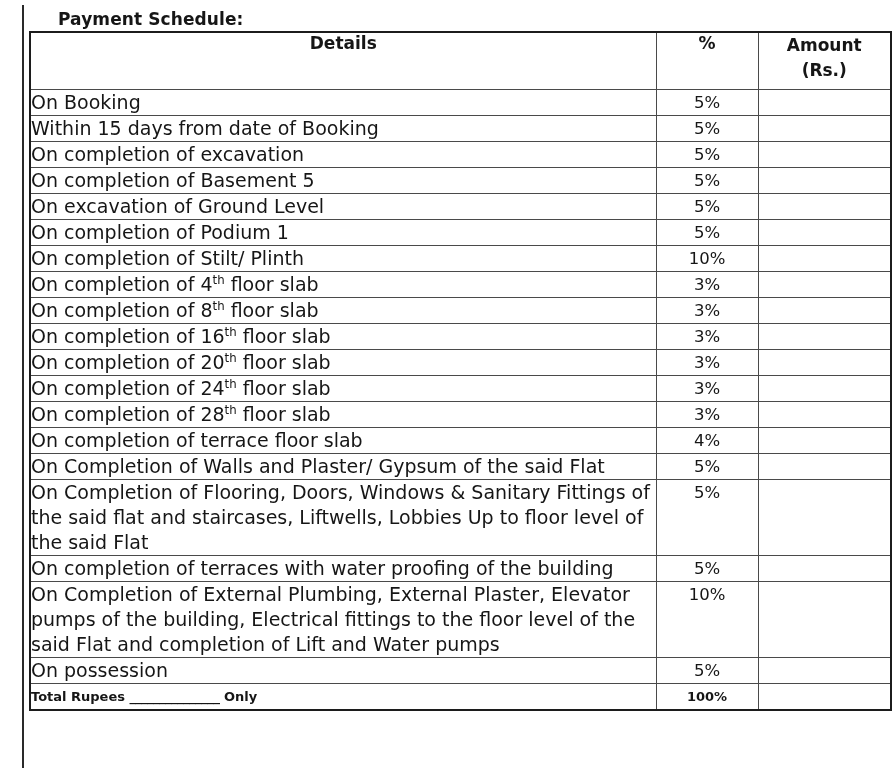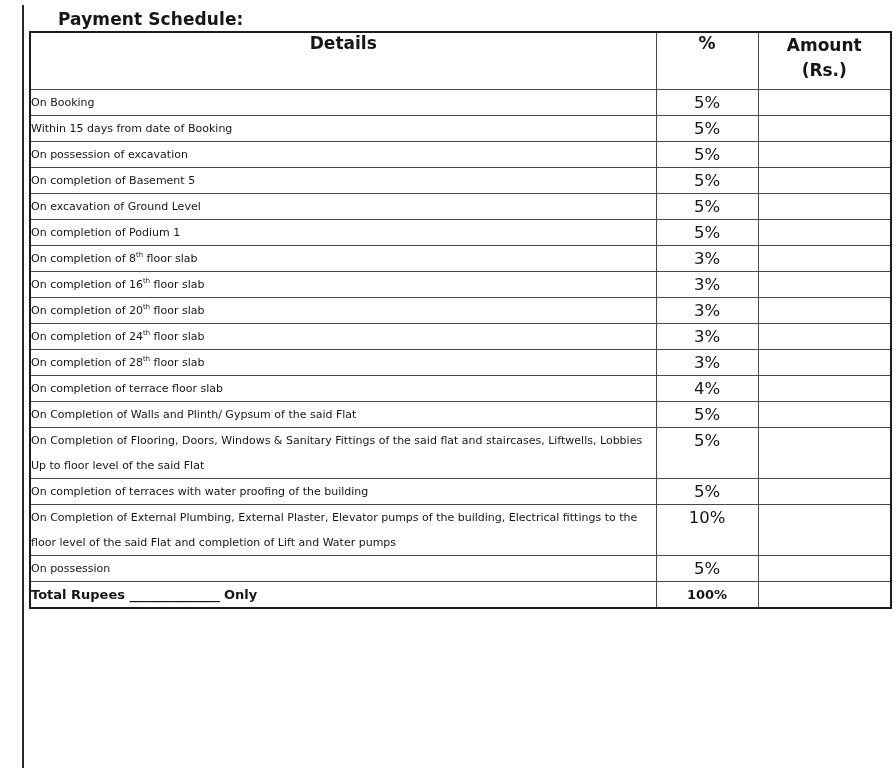--- a/index.html
+++ b/index.html
@@ -82,21 +82,21 @@
     vertical-align: top;
     padding-top: 7px;
   }
   thead th.h-amt {
     vertical-align: top;
     padding-top: 7px;
     line-height: 1.45;
   }
 
   tbody td.cell-details {
-    font-size: 11px;
+    font-size: 19px;
     line-height: 25px;
     padding: 1px 0 1px 7px;
     text-align: left;
   }
   tbody td.cell-pct {
     font-size: 16.5px;
     line-height: 25px;
     padding: 1px 0 1px 0;
     text-align: center;
   }
@@ -157,21 +157,21 @@
           </td>
         </tr>
         <tr>
           <td class="cell-details">Within 15 days from date of Booking</td>
           <td class="cell-pct">5%</td>
           <td class="cell-amt">
             <span class="amt-empty"></span>
           </td>
         </tr>
         <tr>
-          <td class="cell-details">On possession of excavation</td>
+          <td class="cell-details">On completion of excavation</td>
           <td class="cell-pct">5%</td>
           <td class="cell-amt">
             <span class="amt-empty"></span>
           </td>
         </tr>
         <tr>
           <td class="cell-details">On completion of Basement 5</td>
           <td class="cell-pct">5%</td>
           <td class="cell-amt">
             <span class="amt-empty"></span>
@@ -180,20 +180,34 @@
         <tr>
           <td class="cell-details">On excavation of Ground Level</td>
           <td class="cell-pct">5%</td>
           <td class="cell-amt">
             <span class="amt-empty"></span>
           </td>
         </tr>
         <tr>
           <td class="cell-details">On completion of Podium 1</td>
           <td class="cell-pct">5%</td>
+          <td class="cell-amt">
+            <span class="amt-empty"></span>
+          </td>
+        </tr>
+        <tr>
+          <td class="cell-details">On completion of Stilt/ Plinth</td>
+          <td class="cell-pct">10%</td>
+          <td class="cell-amt">
+            <span class="amt-empty"></span>
+          </td>
+        </tr>
+        <tr>
+          <td class="cell-details">On completion of 4<span class="sup">th</span> floor slab</td>
+          <td class="cell-pct">3%</td>
           <td class="cell-amt">
             <span class="amt-empty"></span>
           </td>
         </tr>
         <tr>
           <td class="cell-details">On completion of 8<span class="sup">th</span> floor slab</td>
           <td class="cell-pct">3%</td>
           <td class="cell-amt">
             <span class="amt-empty"></span>
           </td>
@@ -227,21 +241,21 @@
           </td>
         </tr>
         <tr>
           <td class="cell-details">On completion of terrace floor slab</td>
           <td class="cell-pct">4%</td>
           <td class="cell-amt">
             <span class="amt-empty"></span>
           </td>
         </tr>
         <tr>
-          <td class="cell-details">On Completion of Walls and Plinth/ Gypsum of the said Flat</td>
+          <td class="cell-details">On Completion of Walls and Plaster/ Gypsum of the said Flat</td>
           <td class="cell-pct">5%</td>
           <td class="cell-amt">
             <span class="amt-empty"></span>
           </td>
         </tr>
         <tr>
           <td class="cell-details">On Completion of Flooring, Doors, Windows &amp; Sanitary Fittings of the said flat and staircases, Liftwells, Lobbies Up to floor level of the said Flat</td>
           <td class="cell-pct">5%</td>
           <td class="cell-amt">
             <span class="amt-empty"></span>

